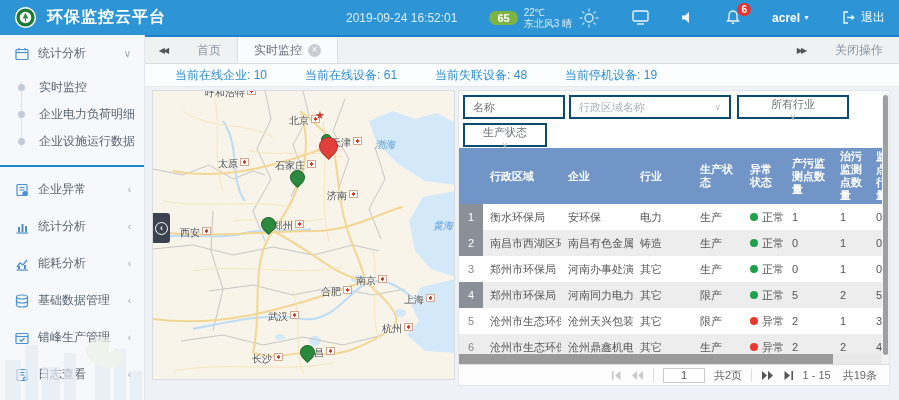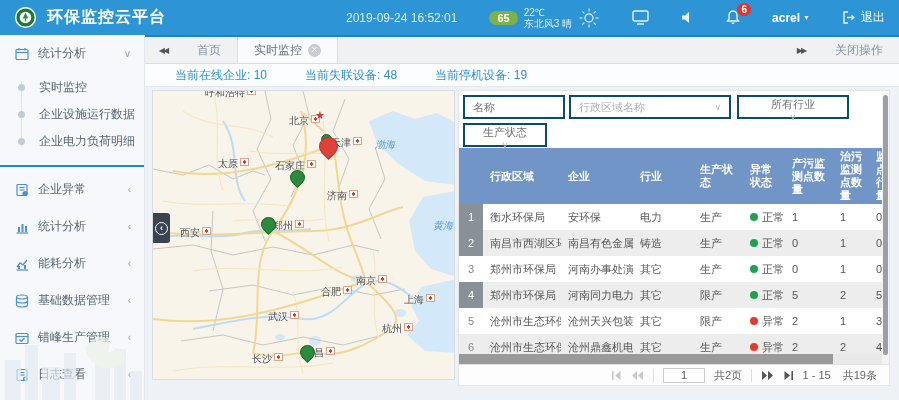--- a/index.html
+++ b/index.html
@@ -163,22 +163,22 @@
           <rect x="1" y="2.5" width="12" height="10" rx="1" fill="none" stroke="#4a90d2" stroke-width="1.2"></rect>
           <line x1="1" y1="5.5" x2="13" y2="5.5" stroke="#4a90d2" stroke-width="1.2"></line>
           <line x1="4" y1="1" x2="4" y2="3.5" stroke="#4a90d2" stroke-width="1.2"></line>
           <line x1="10" y1="1" x2="10" y2="3.5" stroke="#4a90d2" stroke-width="1.2"></line>
         </svg>
       <span>统计分析</span>
       <span class="gcaret">∨</span>
     </div>
     <div class="subwrap">
       <div class="subitem">实时监控</div>
+      <div class="subitem">企业电力负荷明细</div>
       <div class="subitem">企业设施运行数据</div>
-      <div class="subitem">企业电力负荷明细</div>
     </div>
     <div class="sgroup" style="margin-top:4px;">
       <svg class="sicon" viewBox="0 0 14 14">
           <rect x="2" y="1.5" width="10" height="11" rx="1" fill="none" stroke="#4a90d2" stroke-width="1.2"></rect>
           <line x1="4.5" y1="4.5" x2="9.5" y2="4.5" stroke="#4a90d2" stroke-width="1.1"></line>
           <line x1="4.5" y1="7" x2="9.5" y2="7" stroke="#4a90d2" stroke-width="1.1"></line>
           <circle cx="10" cy="10.5" r="2.6" fill="#4a90d2"></circle>
         </svg>
       <span>企业异常</span>
       <span class="gcaret">‹</span>
@@ -258,20 +258,21 @@
         <span class="tab-close">×</span>
       </span>
       <span class="tb-right">
         <span class="tscroll">▶▶</span>
         <span class="close-ops">关闭操作</span>
       </span>
     </div>
 
     <div class="statsbar">
       <span class="stat"><span>当前在线企业</span>: <span>10</span></span>
+      <span class="stat"><span>当前在线设备</span>: <span>61</span></span>
       <span class="stat"><span>当前失联设备</span>: <span>48</span></span>
       <span class="stat"><span>当前停机设备</span>: <span>19</span></span>
     </div>
 
     <div class="content">
 
       <div class="map-panel">
         <svg class="map-svg" width="303" height="290" viewBox="0 0 303 290">
           <rect width="303" height="290" fill="#f8f4e9"></rect>
           <g fill="#d3e9fa">

